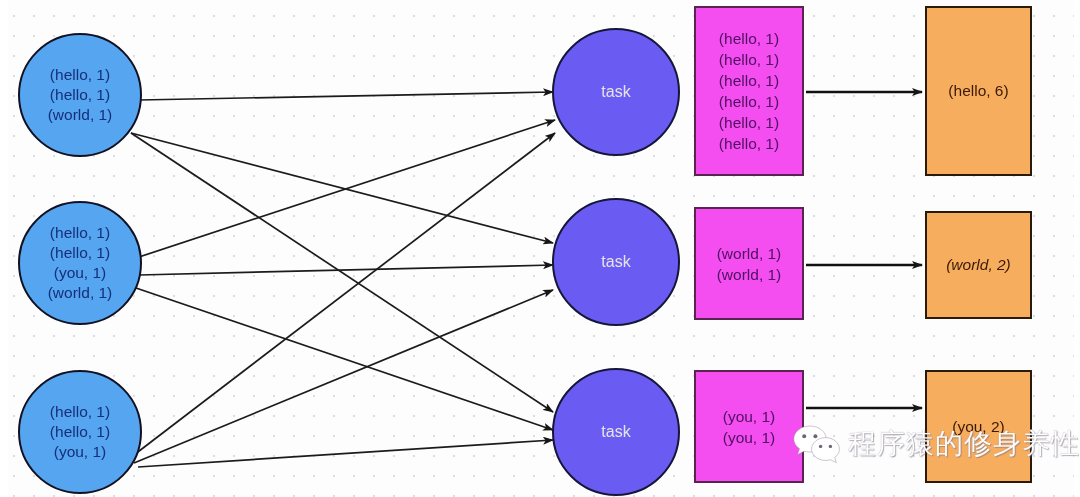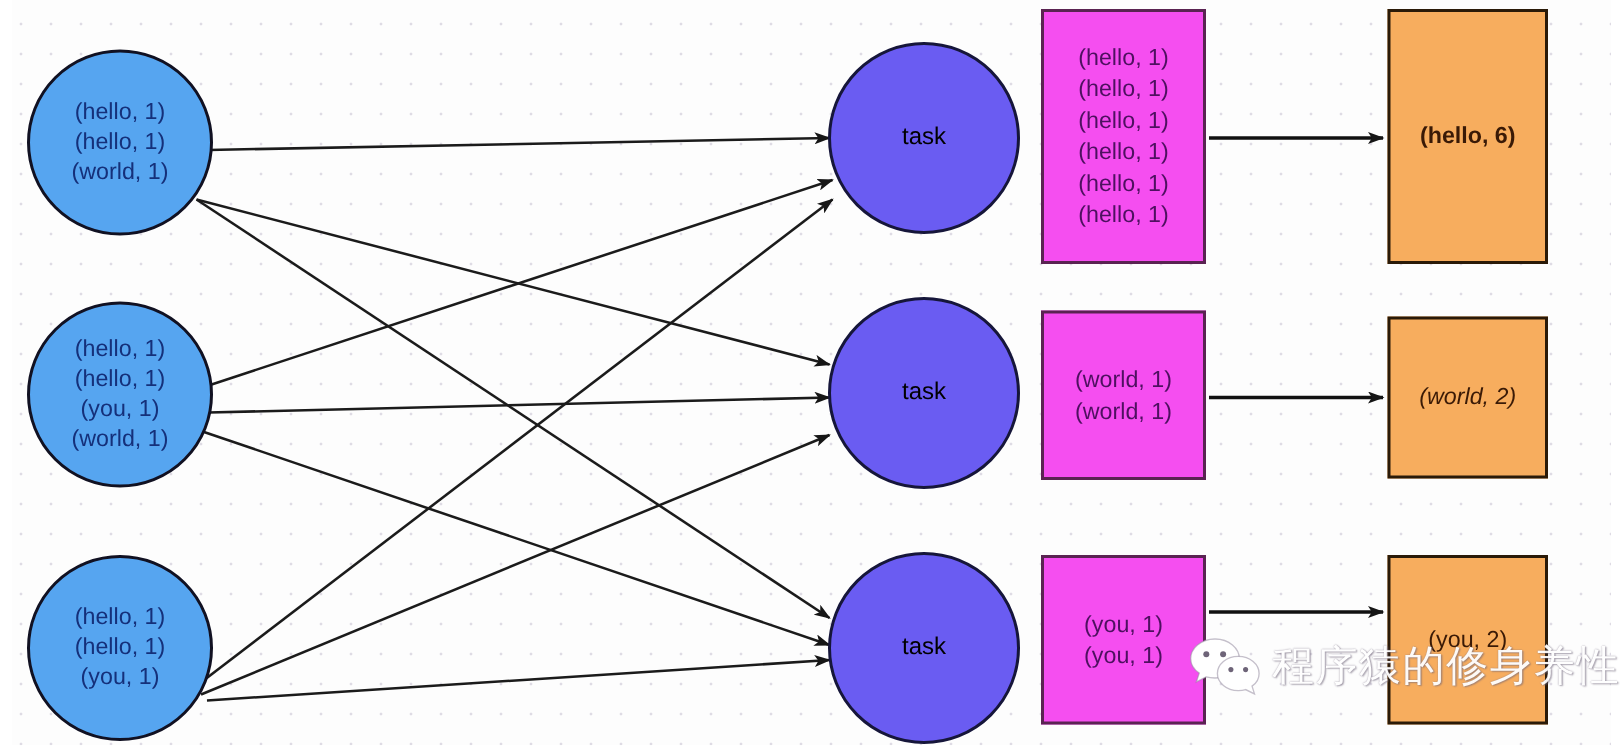--- a/index.html
+++ b/index.html
@@ -64,21 +64,21 @@
     white-space: nowrap;
   }
 
   .task-circle {
     width: 128px;
     height: 128px;
     background: #6a5cf2;
     border: 2px solid #16163a;
   }
   .task-circle .task-label {
-    color: #000000;
+    color: #e5e5e5;
     font-size: 16px;
     line-height: 18px;
   }
 
   
   .mag-box {
     position: absolute;
     background: #f54ef0;
     border: 2.5px solid #5a2352;
     box-sizing: border-box;
@@ -219,21 +219,21 @@
   <div class="mag-box" style="left:694px; top:207px; width:110px; height:113px;">
     <span class="line">(world, 1)</span>
     <span class="line">(world, 1)</span>
   </div>
 
   <div class="mag-box" style="left:694px; top:370px; width:110px; height:113px;">
     <span class="line">(you, 1)</span>
     <span class="line">(you, 1)</span>
   </div>
 
-  <div class="orange-box" style="left:925px; top:6px; width:107px; height:170px;font-weight:bold;">
+  <div class="orange-box" style="left:925px; top:6px; width:107px; height:170px;">
     <span class="line">(hello, 6)</span>
   </div>
 
   <div class="orange-box" style="left:925px; top:211px; width:107px; height:108px;font-style:italic;">
     <span class="line">(world, 2)</span>
   </div>
 
   <div class="orange-box" style="left:925px; top:370px; width:107px; height:113px;">
     <span class="line">(you, 2)</span>
   </div>

